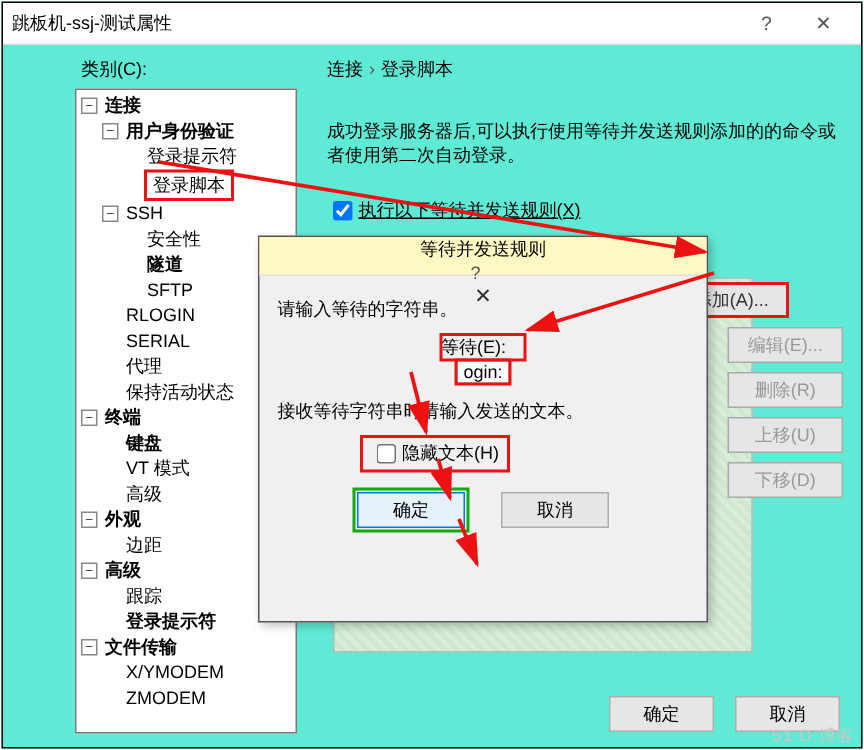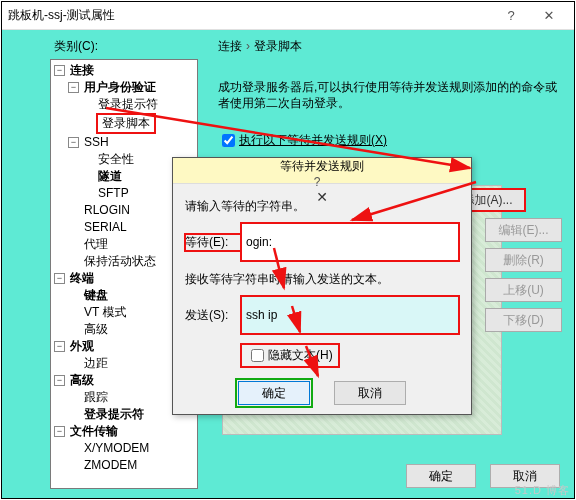--- a/index.html
+++ b/index.html
@@ -36,21 +36,21 @@
   .bbtn { width: 70px; height: 24px; font-size: 12px; background: #e6e6e6; border: 1px solid #adadad; display: flex; align-items: center; justify-content: center; }
   .watermark { position: absolute; right: 6px; bottom: 2px; font-size: 11px; color: #c8c8c8; letter-spacing: 1px; }
   
   .dialog { position: absolute; left: 172px; top: 157px; width: 300px; height: 258px; background: #f0f0f0; border: 1px solid #555; box-shadow: 2px 2px 6px rgba(0,0,0,.25); font-size: 12px; }
   .dlg-title { height: 26px; background: #fef9c3; display: flex; align-items: center; padding: 0 8px; border-bottom: 1px solid #ddd; flex-direction: column; }
   .dlg-title .tspace { flex: 1; }
   .dlg-title .qm { color: #555; margin-right: 10px; }
   .dlg-title .xc { color: #333; font-size: 14px; }
   .dlg-body { padding: 10px 12px; }
   .dlg-body p { margin: 4px 0 8px 0; }
-  .frow { display: flex; align-items: center; margin-bottom: 10px; }
+  .frow { display: flex; align-items: center; margin-bottom: 10px; flex-direction: column; }
   .frow label { width: 56px; }
   .frow label.hl, .chkbox-wrap.hl, .inp.hl { outline: 2px solid #e11; outline-offset: -1px; }
   .inp { flex: 1; height: 38px; border: 1px solid #7a7a7a; background: #fff; padding: 0 4px; display: flex; align-items: center; }
   .inp.cyan { background: #d9f7f7; }
   .chkbox-wrap { display: inline-flex; align-items: center; padding: 2px 6px; margin-left: 56px; }
   .chkbox-wrap input { margin-right: 4px; }
   .dlg-btns { display: flex; justify-content: center; gap: 24px; margin-top: 14px; }
   .dbtn { width: 72px; height: 24px; border: 1px solid #adadad; background: #e6e6e6; display: flex; align-items: center; justify-content: center; }
   .dbtn.primary { border: 1px solid #0078d7; background: #e5f1fb; }
   .dbtn.primary.hl { outline: 2px solid #1a1; outline-offset: 1px; }
@@ -250,24 +250,20 @@
     <span class="qm">?</span>
     <span class="xc">✕</span>
   </div>
   <div class="dlg-body">
     <p>请输入等待的字符串。</p>
     <div class="frow">
       <label class="hl">等待(E):</label>
       <div class="inp hl">ogin:</div>
     </div>
     <p>接收等待字符串时请输入发送的文本。</p>
-    <div class="frow">
-      <label>发送(S):</label>
-      <div class="inp cyan hl">ssh ip</div>
-    </div>
     <div class="chkbox-wrap hl">
       <input type="checkbox" style="">
       <span>隐藏文本(H)</span>
     </div>
     <div class="dlg-btns">
       <div class="dbtn primary hl">确定</div>
       <div class="dbtn">取消</div>
     </div>
   </div>
 </div>

